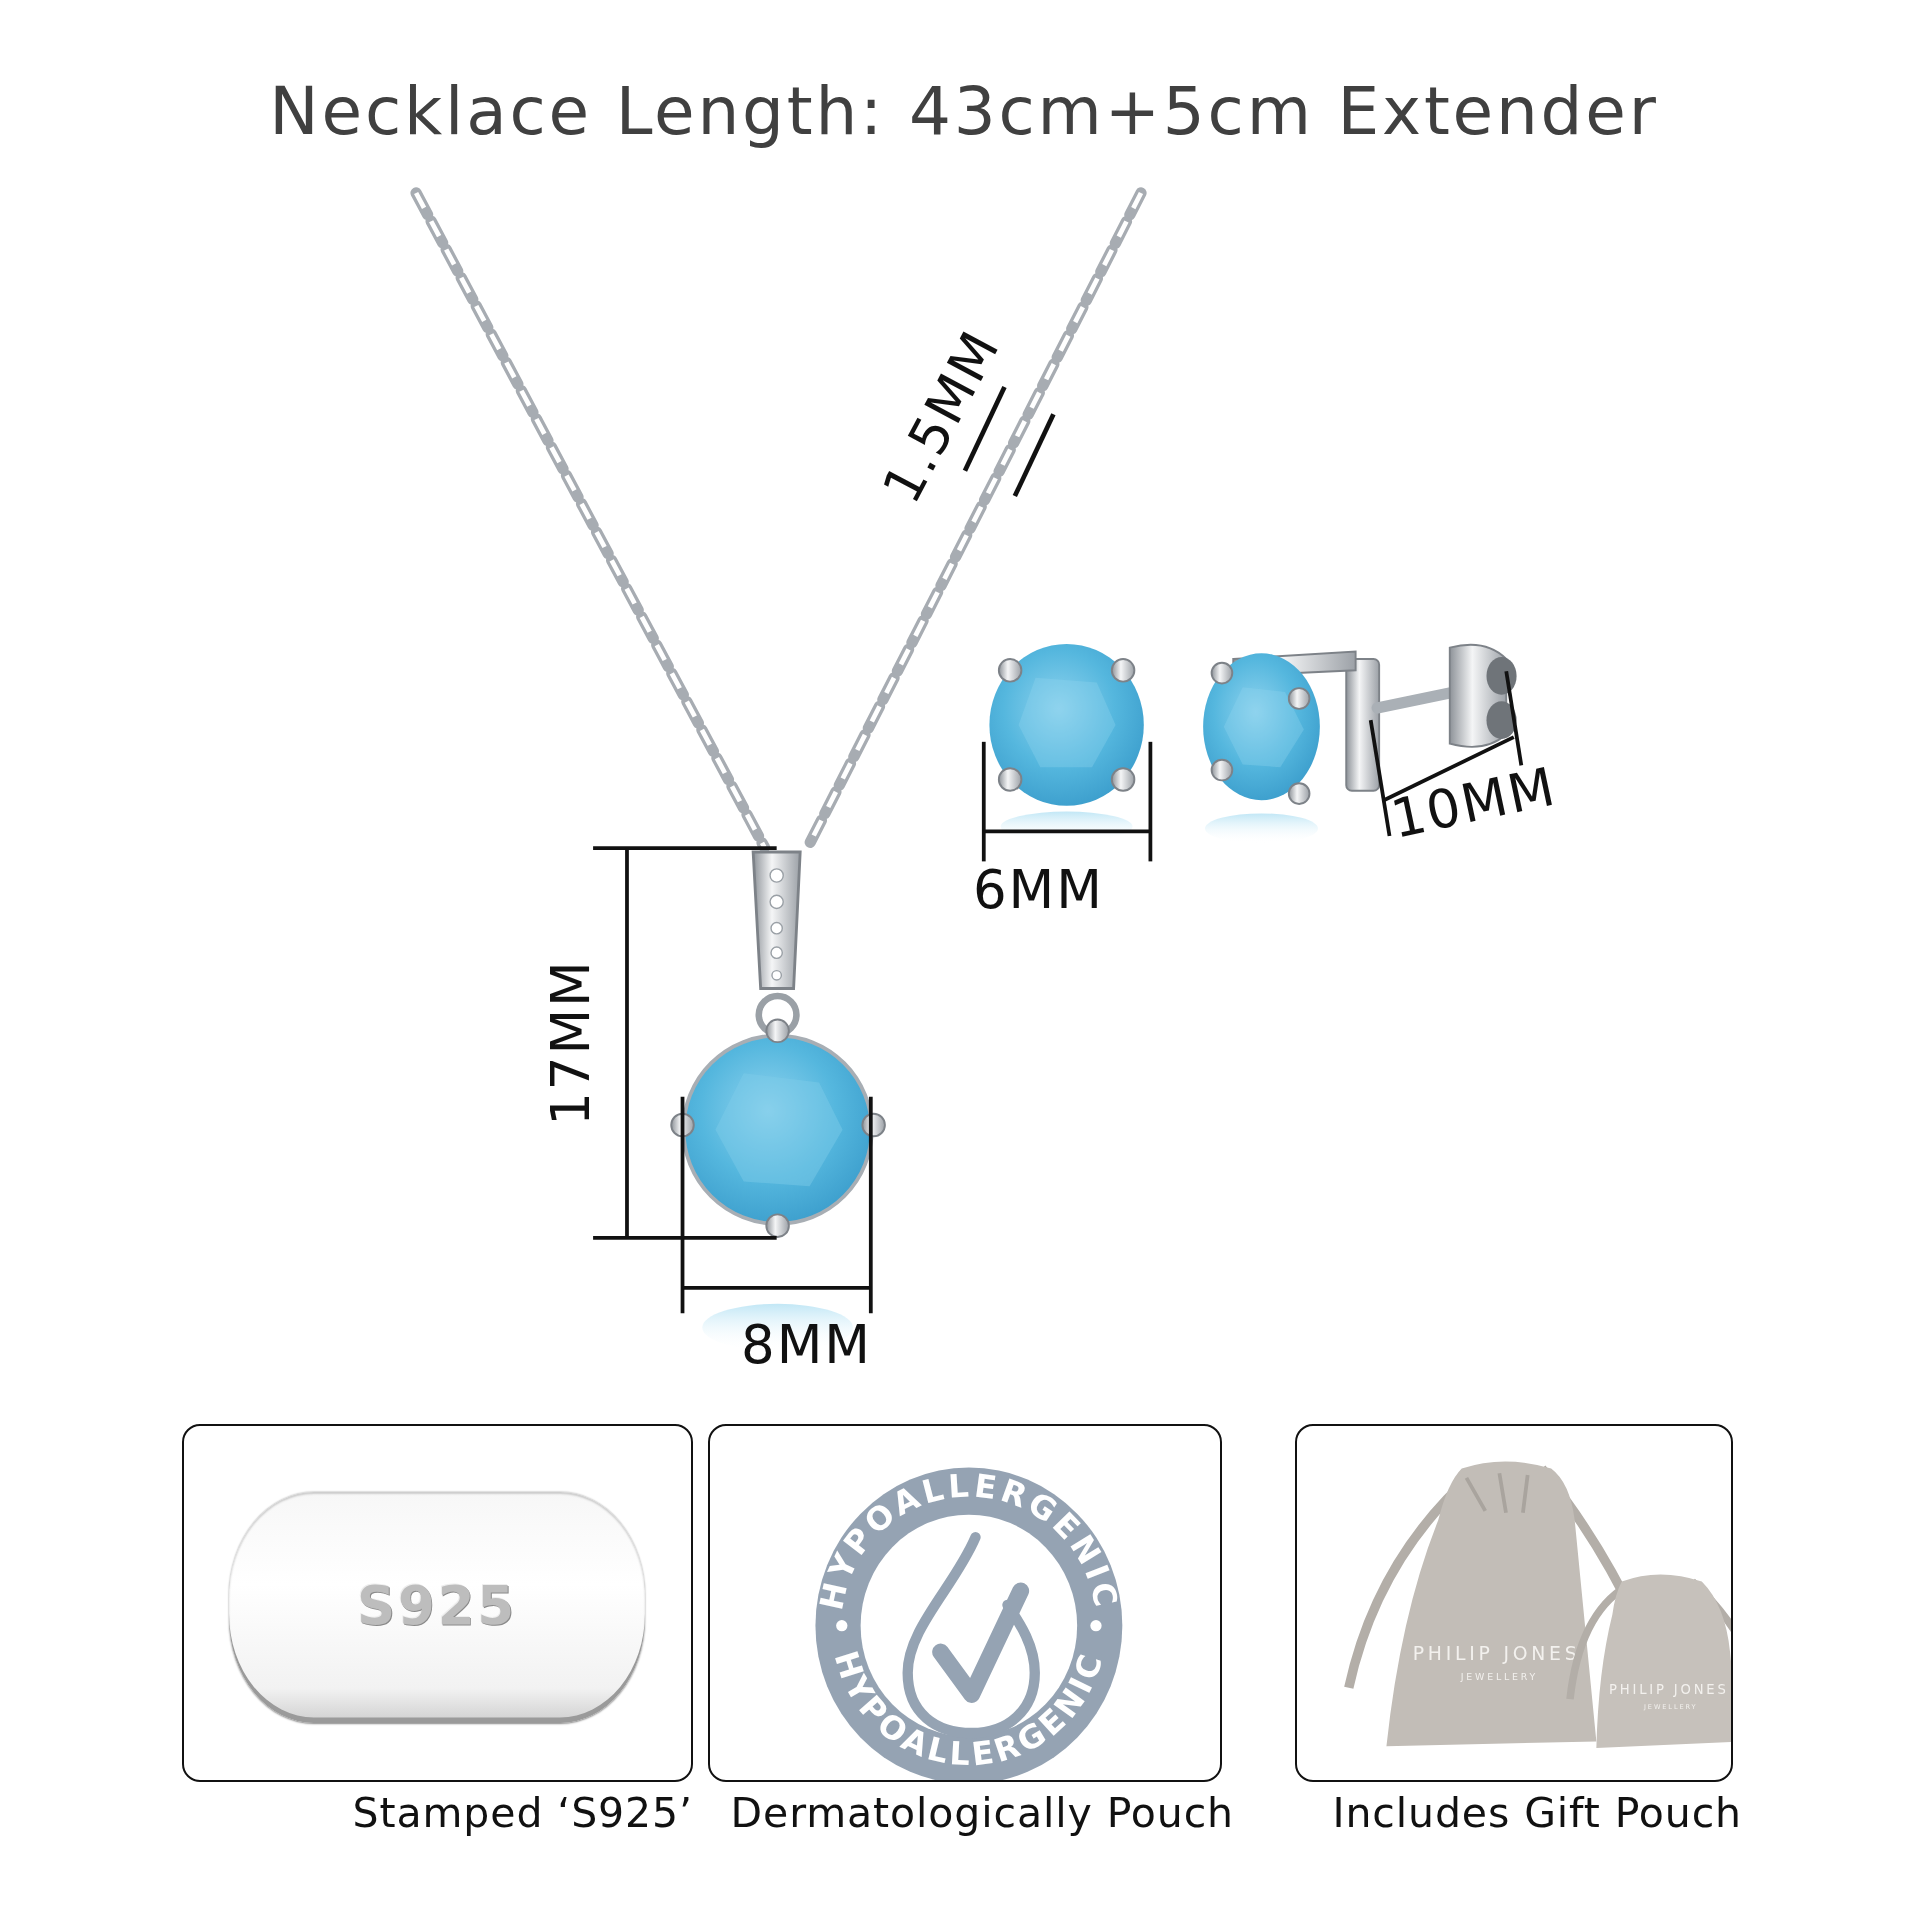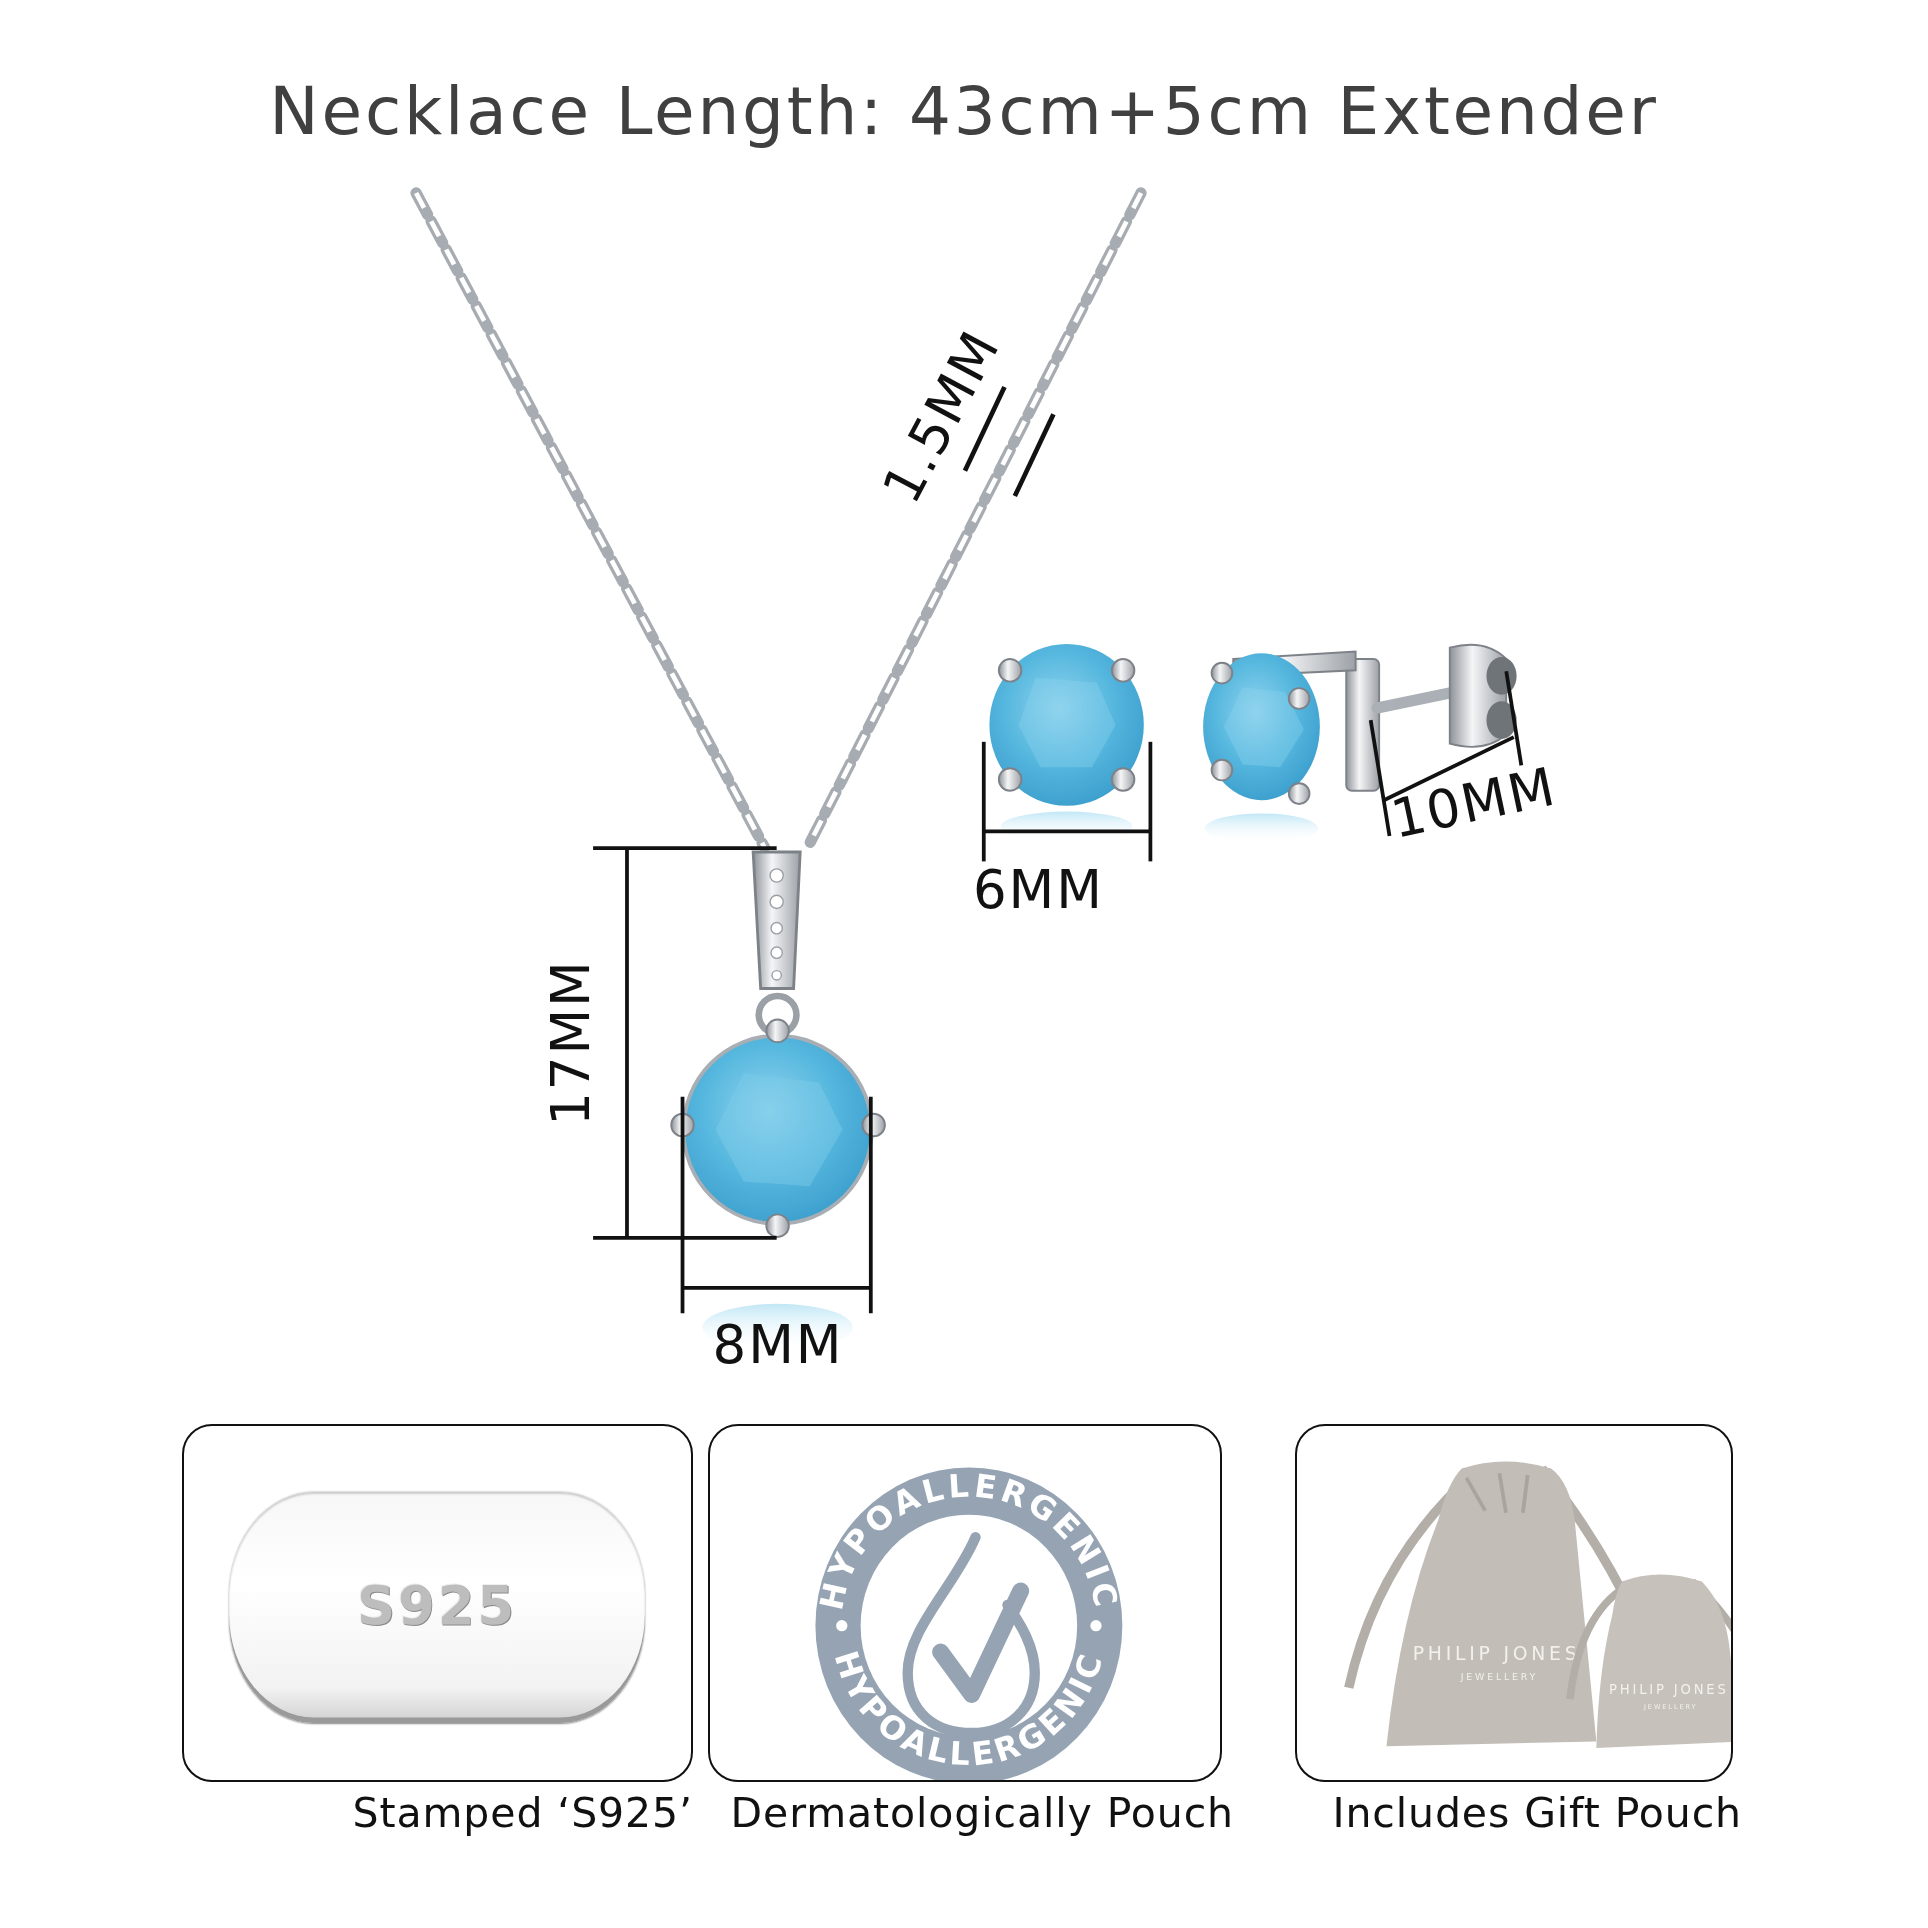--- a/index.html
+++ b/index.html
@@ -3,21 +3,21 @@
 <meta charset="utf-8">
 <style>
   html, body { margin: 0; padding: 0; background: #ffffff; }
   body { width: 1928px; height: 1928px; position: relative; overflow: hidden;
          font-family: "DejaVu Sans", "Liberation Sans", sans-serif; color: #111; }
   .title { position: absolute; left: 0; top: 73px; width: 1928px; text-align: center;
            font-size: 66px; letter-spacing: 2.8px; font-weight: 400; color: #404040; white-space: nowrap; }
   svg.art { position: absolute; left: 0; top: 0; }
   .dim-label { position: absolute; font-size: 53px; letter-spacing: 1.9px; color: #111; white-space: nowrap;
                transform-origin: center center; }
-  .card { position: absolute; top: 1424px; height: 358px; border: 2.8px solid #111; border-radius: 30px;
+  .card { position: absolute; top: 1424px; height: 358px; border: 2.8px solid #111; border-radius: 18px;
           background: #fff; box-sizing: border-box; overflow: hidden; }
   .card-label { position: absolute; top: 1789px; font-size: 41px; letter-spacing: 0.9px; color: #111;
                 text-align: right; white-space: nowrap; }
   .tag { position: absolute; left: 45px; top: 66px; width: 416px; height: 231px; border-radius: 85px / 104px;
          background: linear-gradient(180deg, #f7f7f7 0%, #ffffff 40%, #f2f2f2 85%, #cfcfcf 100%);
          box-shadow: inset 0 -5.6px 0 #9a9a9a, inset 0 1.9px 1.9px #cccccc, 0 0.9px 1.9px #888; }
   .tag-text { position: absolute; left: 0; right: 0; top: 83px; text-align: center; font-size: 53px;
               font-weight: bold; color: #bdbdbd; letter-spacing: 2.8px;
               text-shadow: 0.9px 0.9px 0 #8a8a8a, -0.9px -0.9px 0 #eeeeee; }
 </style>
@@ -132,21 +132,21 @@
   </g>
   <g stroke="#111" stroke-width="4">
     <line x1="1456" y1="765" x2="1476" y2="888"></line>
     <line x1="1600" y1="713" x2="1616" y2="813"></line>
     <line x1="1470" y1="850" x2="1608" y2="783"></line>
   </g>
 </svg>
 
 <div class="dim-label" style="left:847px; top:386px; width:188px; text-align:center; transform: rotate(-62deg);">1.5MM</div>
 <div class="dim-label" style="left:476px; top:1012px; width:188px; text-align:center; transform: rotate(-90deg);">17MM</div>
-<div class="dim-label" style="left:684px; top:1314px; width:188px; text-align:center;">8MM</div>
+<div class="dim-label" style="left:684px; top:1314px; width:188px; text-align:right;">8MM</div>
 <div class="dim-label" style="left:973px; top:859px; width:188px; text-align:left;">6MM</div>
 <div class="dim-label" style="left:1370px; top:772px; width:207px; text-align:center; transform: rotate(-12deg);">10MM</div>
 
 <div class="card" style="left:182px; width:511px;">
   <div class="tag">
     <div class="tag-text">S925</div>
   </div>
 </div>
 <div class="card-label" style="left:182px; width:511px;">Stamped ‘S925’</div>
 

